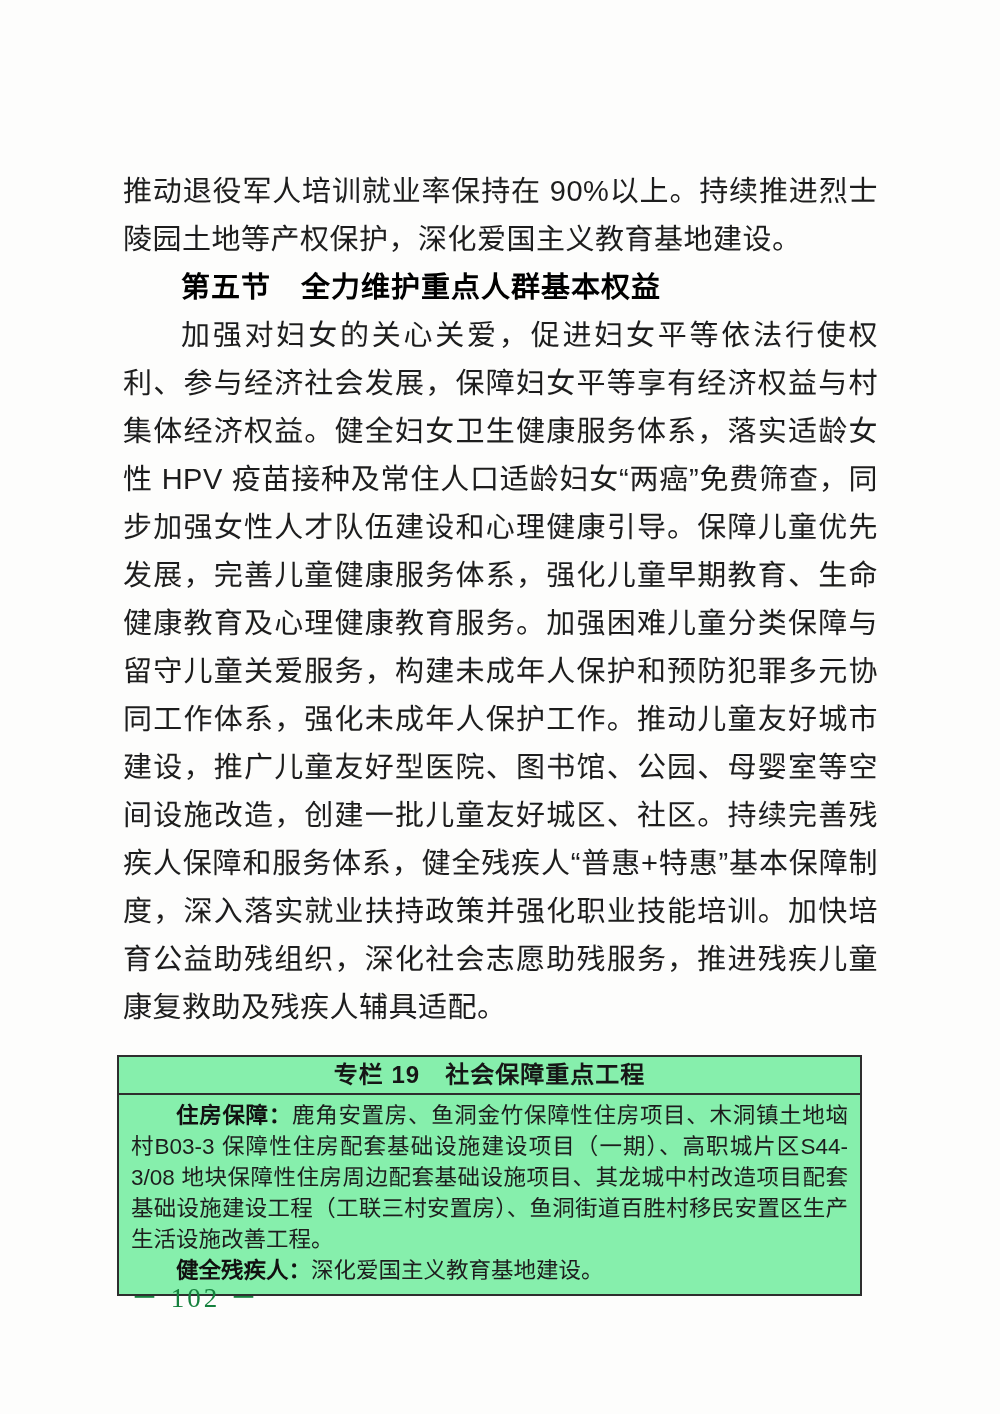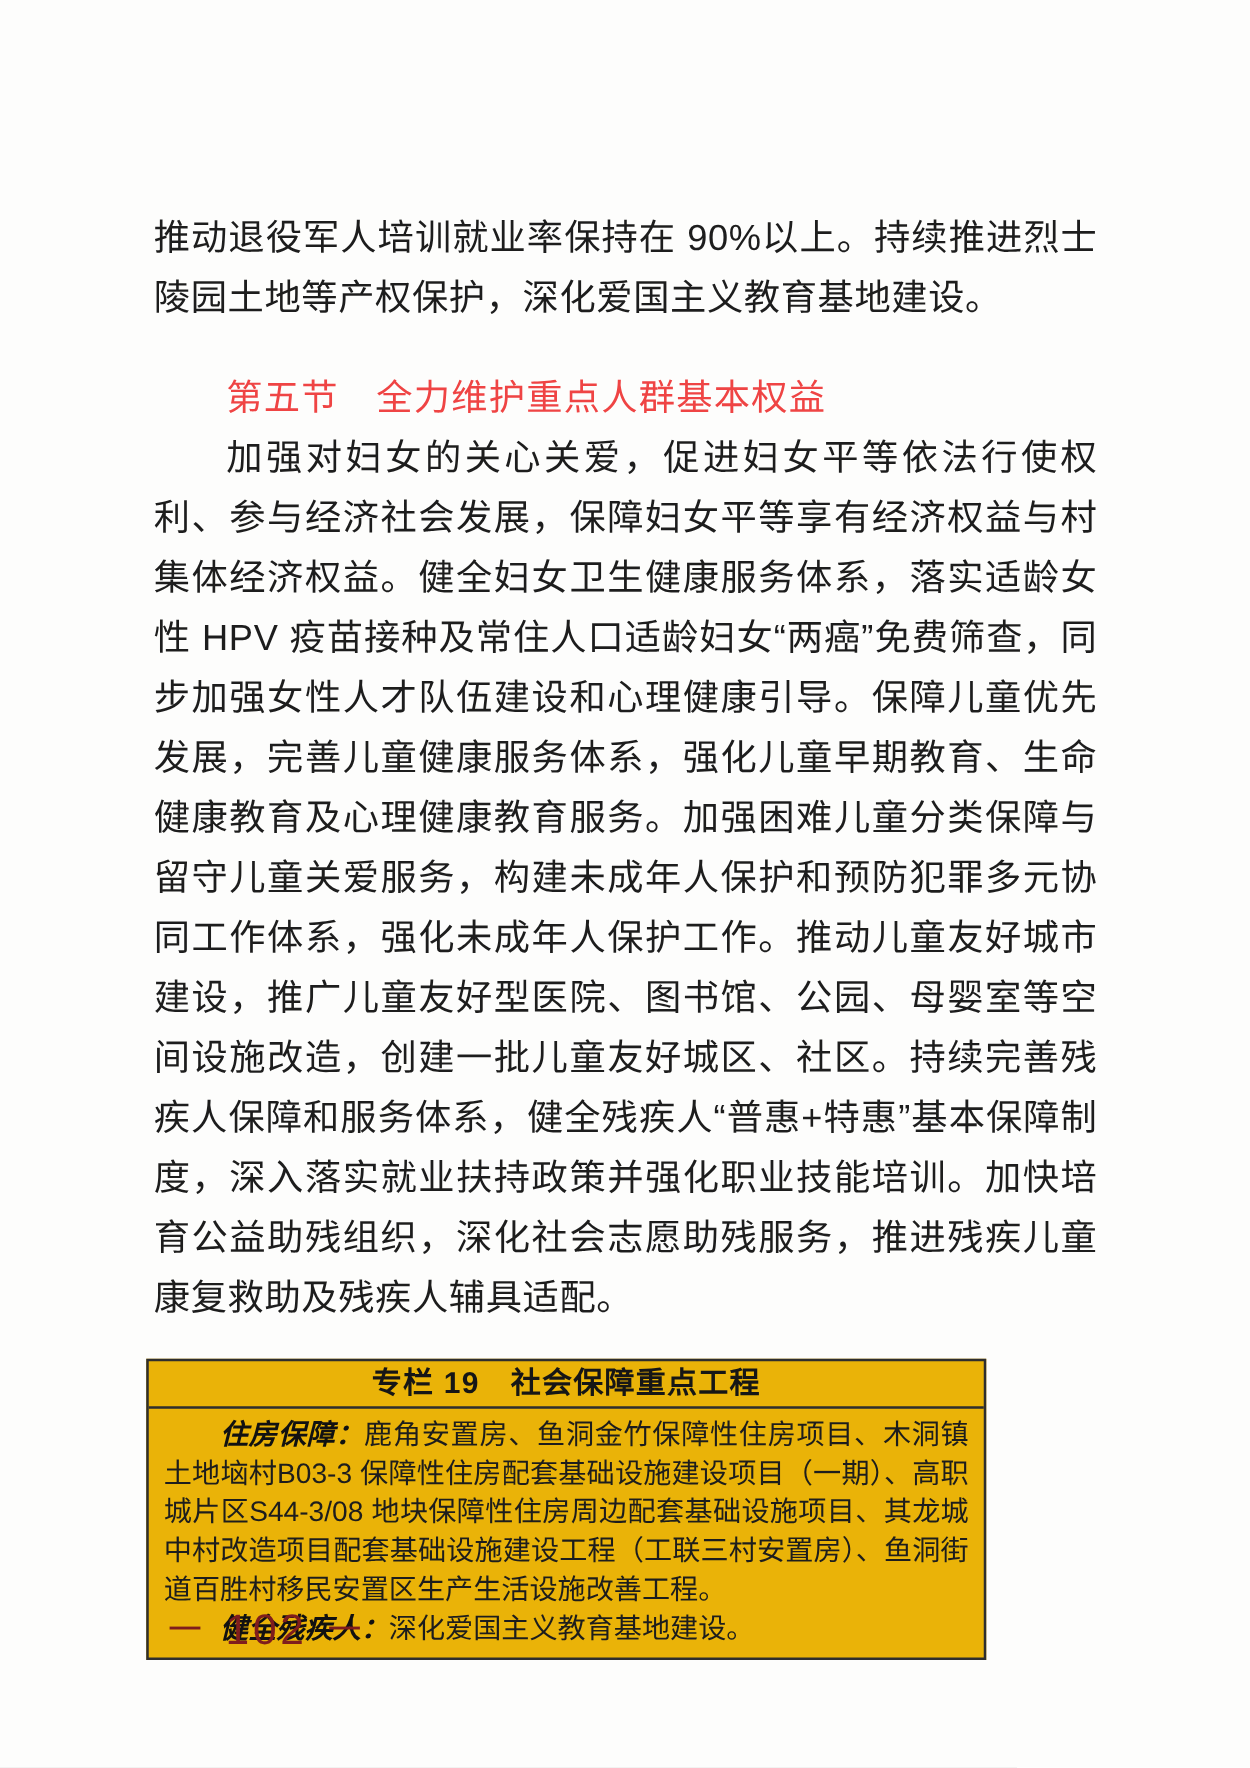--- a/index.html
+++ b/index.html
@@ -24,33 +24,32 @@
     font-size: 29px;
     line-height: 48px;
     text-align: justify;
     letter-spacing: 0.5px;
     color: #1d1d1d;
   }
   .para-continuation { text-indent: 0; }
   .section-heading {
     font-size: 29px;
     line-height: 48px;
-    font-weight: normal;
+    font-weight: bold;
     text-indent: 2em;
     letter-spacing: 1px;
-    color: #ef4444;
-    margin-top: 32px;
+    color: #000000;
   }
   .para-indent { text-indent: 2em; }
   .panel {
     margin-left: -6px;
     margin-top: 24px;
-    width: 672px;
+    width: 745px;
     border: 2px solid #2e2e2e;
-    background: #eab308;
+    background: #86efac;
   }
   .panel-header {
     border-bottom: 2px solid #2e2e2e;
     text-align: center;
     font-weight: bold;
     font-size: 24px;
     line-height: 34px;
     padding: 1px 0;
     letter-spacing: 1px;
     color: #161616;
@@ -58,29 +57,29 @@
   .panel-body {
     padding: 5px 12px 8px 12px;
   }
   .panel-item {
     font-size: 22.5px;
     line-height: 31px;
     text-align: justify;
     text-indent: 2em;
     color: #1d1d1d;
   }
-  .panel-item .item-label { font-weight: bold; color: #111; font-style: italic; }
+  .panel-item .item-label { font-weight: bold; color: #111; }
   .page-number {
     position: absolute;
     left: 131px;
     top: 1276px;
-    font-family: Liberation Sans, sans-serif;
-    font-size: 34px;
+    font-family: Liberation Serif, serif;
+    font-size: 27px;
     letter-spacing: 3px;
-    color: #7f1d1d;
+    color: #15803d;
   }
 </style>
 </head>
 <body>
 
 <div class="page">
   <div class="content">
 
     <p class="body-text para-continuation">推动退役军人培训就业率保持在 90%以上。持续推进烈士陵园土地等产权保护，深化爱国主义教育基地建设。</p>
 

